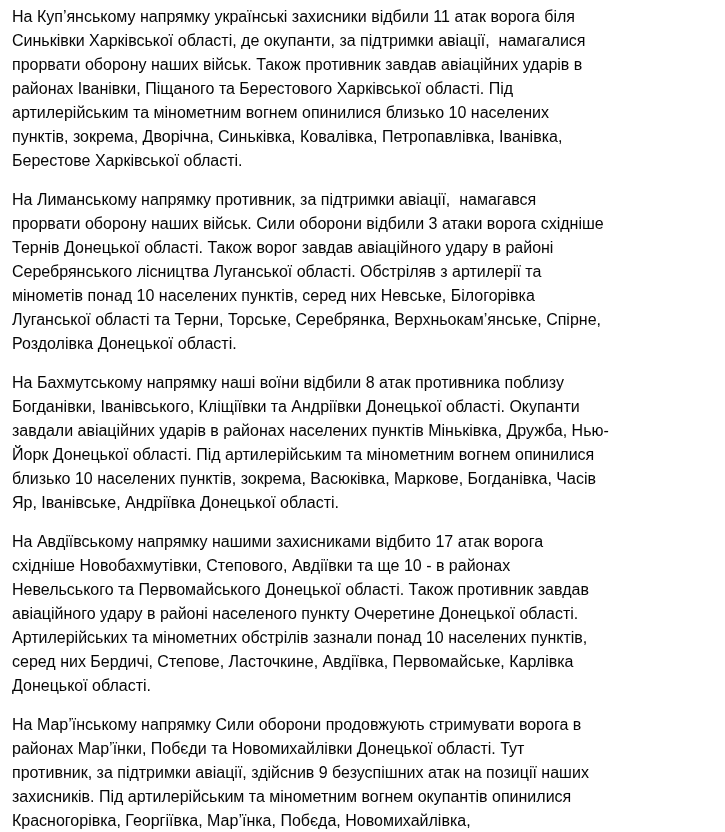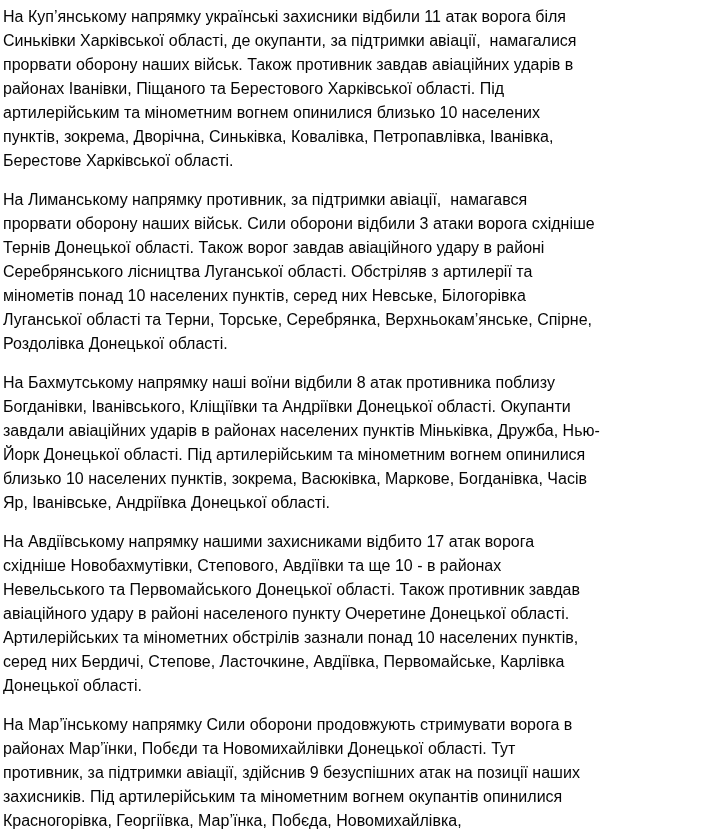--- a/index.html
+++ b/index.html
@@ -10,21 +10,21 @@
   body {
     width: 725px;
     height: 832px;
     overflow: hidden;
   }
   .post-text {
     box-sizing: border-box;
     width: 725px;
     height: 832px;
     overflow: hidden;
-    padding: 5px 10px 0 3px;
+    padding: 5px 10px 0 12px;
     font-family: "Liberation Sans", "DejaVu Sans", sans-serif;
     font-size: 16px;
     line-height: 24px;
     color: #050505;
     background: #ffffff;
   }
   .post-text p {
     margin: 0 0 15px 0;
     white-space: pre; 
   }

